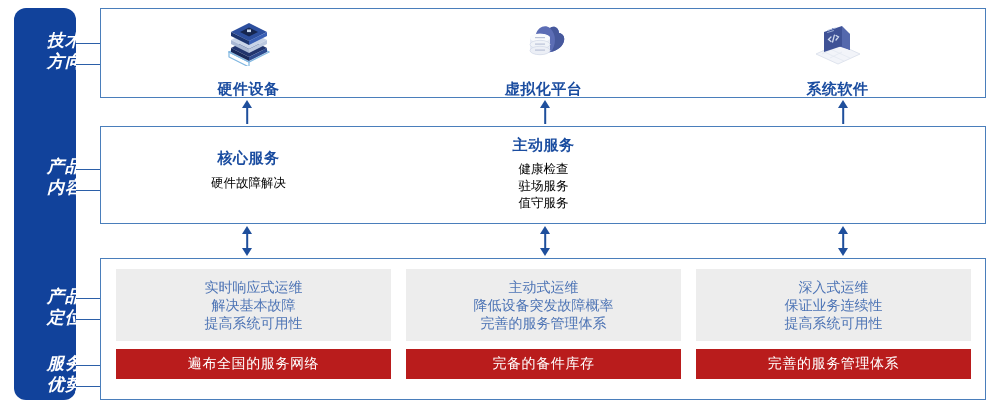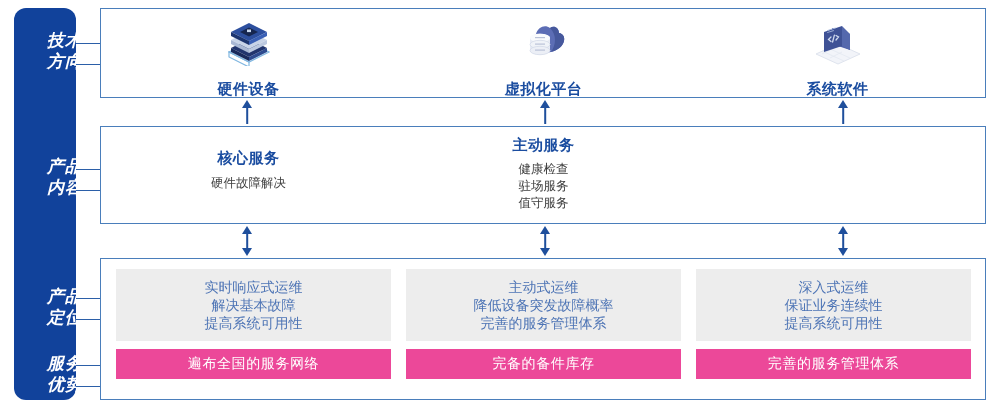--- a/index.html
+++ b/index.html
@@ -61,37 +61,37 @@
   
   .content-col{
     position:absolute;top:0;height:98px;
     text-align:center;box-sizing:border-box;
   }
   .content-title{
     font-size:15px;font-weight:bold;color:#1b4da0;
     letter-spacing:.5px;
   }
   .content-line{
-    font-size:12.5px;color:#404040;line-height:17px;
+    font-size:12.5px;color:#000000;line-height:17px;
   }
 
   
   .grey-card{
     position:absolute;top:10px;height:72px;
     background:#ededed;
     box-sizing:border-box;
     display:flex;flex-direction:column;
     align-items:center;justify-content:center;
   }
   .grey-line{font-size:14px;color:#4d74b5;line-height:18px;}
 
   
   .blue-bar{
     position:absolute;top:90px;height:30px;
-    background:#ec4899;
+    background:#b91c1c;
     box-sizing:border-box;
     display:flex;align-items:center;justify-content:center;
     color:#ffffff;font-size:14px;letter-spacing:.6px;
   }
 
   
   .arrow{position:absolute;}
   .arrow-line{
     position:absolute;left:50%;transform:translateX(-50%);
     width:1.6px;background:#1f4f9c;

